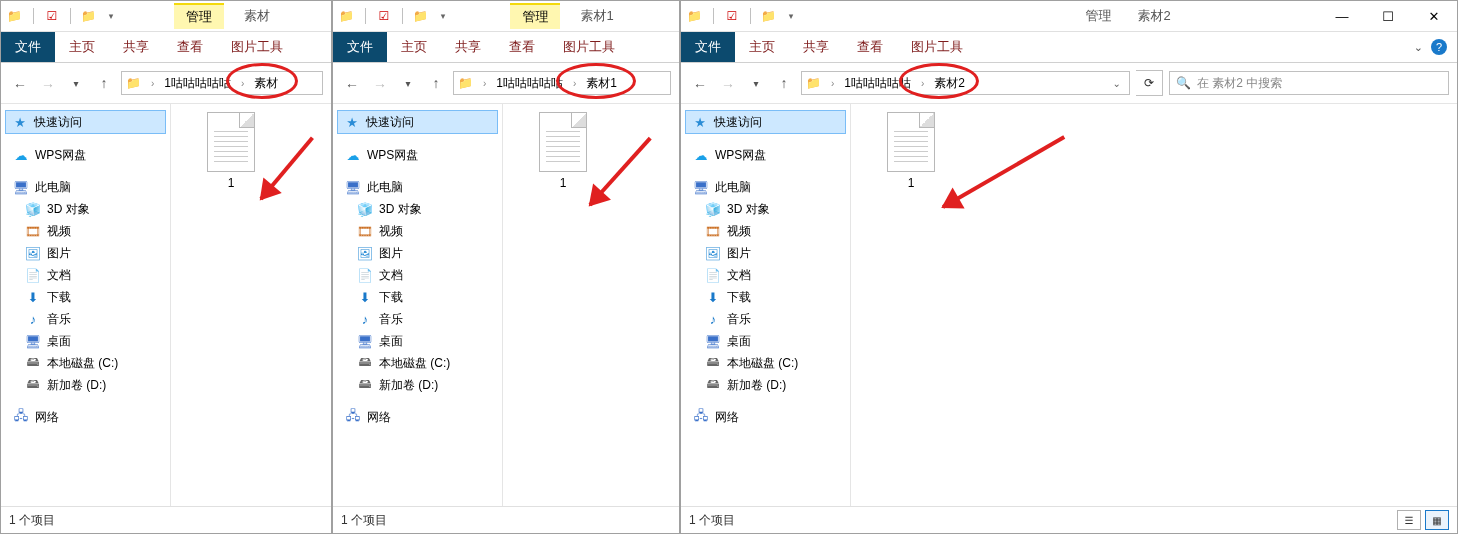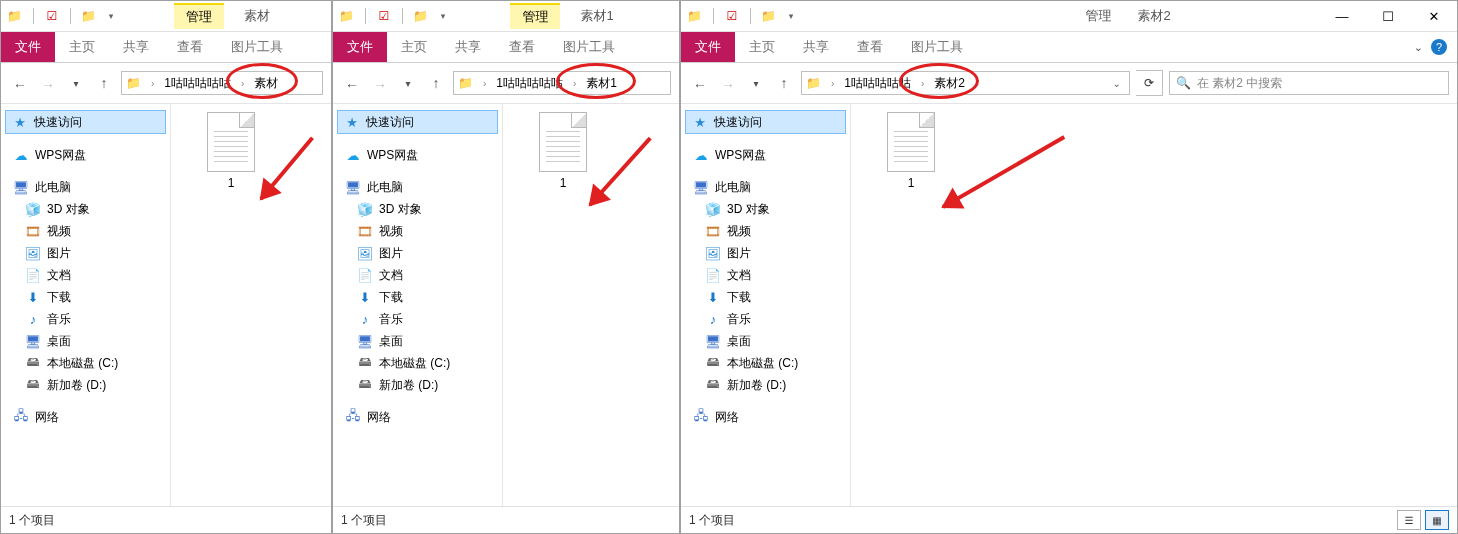--- a/index.html
+++ b/index.html
@@ -21,22 +21,22 @@
   .qa-sep { width:1px; height:16px; background:#c0c0c0; margin:0 4px;}
   .title-center { margin: 0 auto; display: flex; align-items: center; gap: 14px; font-size: 13px; }
   .title-manage { background: #fff7b0; border-top: 2px solid #f4d90a; padding: 3px 12px; }
   .title-tab { padding: 3px 6px; color: #555; }
   .winbtns { position:absolute; right:0; top:0; height:30px; display:flex; }
   .winbtn { width:46px; display:flex; align-items:center; justify-content:center; font-size:13px; }
   
   .ribbon {
     height: 30px; display:flex; align-items:stretch; border-bottom:1px solid #d0d0d0;
   }
-  .ribbon-tab { padding: 0 14px; display:flex; align-items:center; font-size: 13px; color:#737373; }
-  .ribbon-tab.file { background:#be185d; color:#fff; }
+  .ribbon-tab { padding: 0 14px; display:flex; align-items:center; font-size: 13px; color:#7f1d1d; }
+  .ribbon-tab.file { background:#0c4a6e; color:#fff; }
   .ribbon-right { margin-left:auto; display:flex; align-items:center; gap:8px; padding-right:10px; color:#555;}
   .help-q { width:16px;height:16px;border-radius:50%;background:#1979ca;color:#fff;display:flex;align-items:center;justify-content:center;font-size:11px;}
   
   .addrbar {
     height: 30px; display:flex; align-items:center; padding: 5px 8px; gap:6px;
     border-bottom:1px solid #e5e5e5;
   }
   .navbtn { width:22px;height:22px;display:flex;align-items:center;justify-content:center;color:#555;font-size:14px;}
   .addrbox {
     flex:1; height:24px; border:1px solid #c0c0c0; display:flex; align-items:center;

